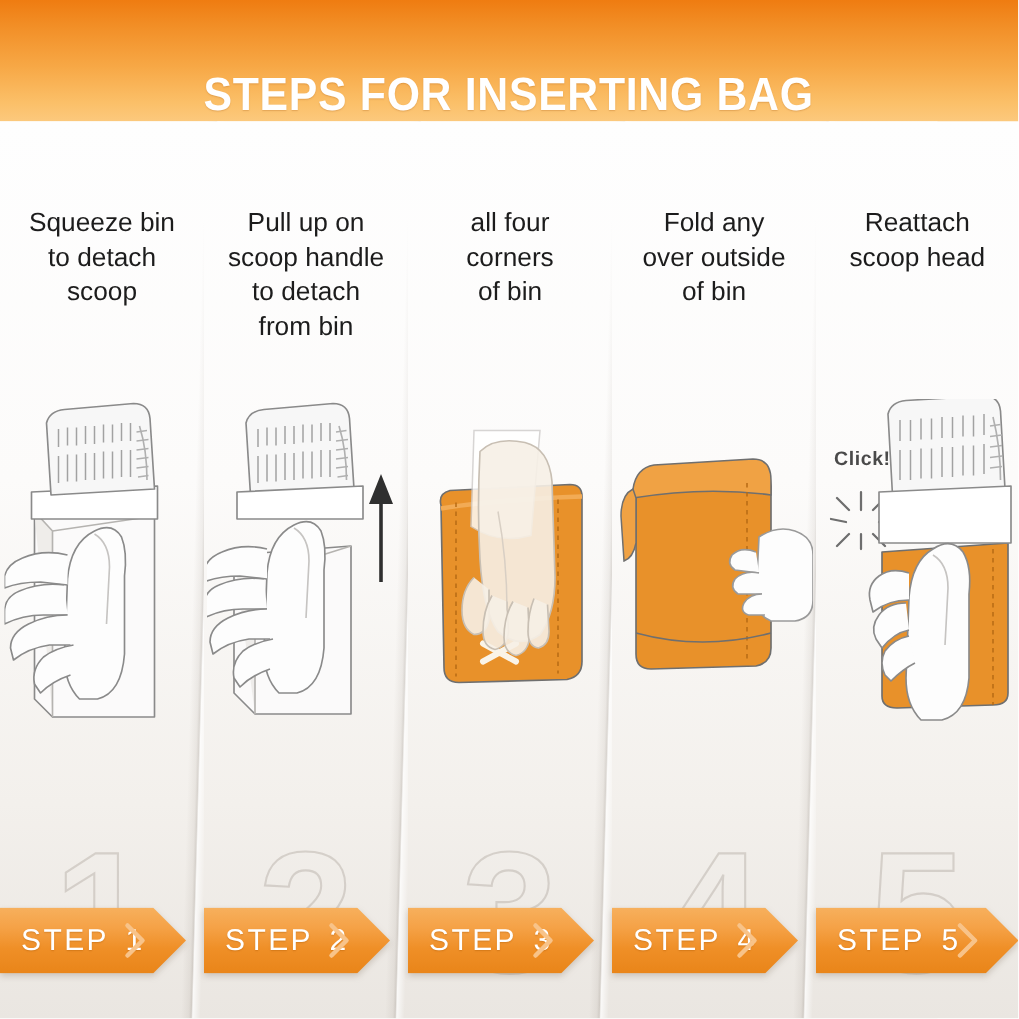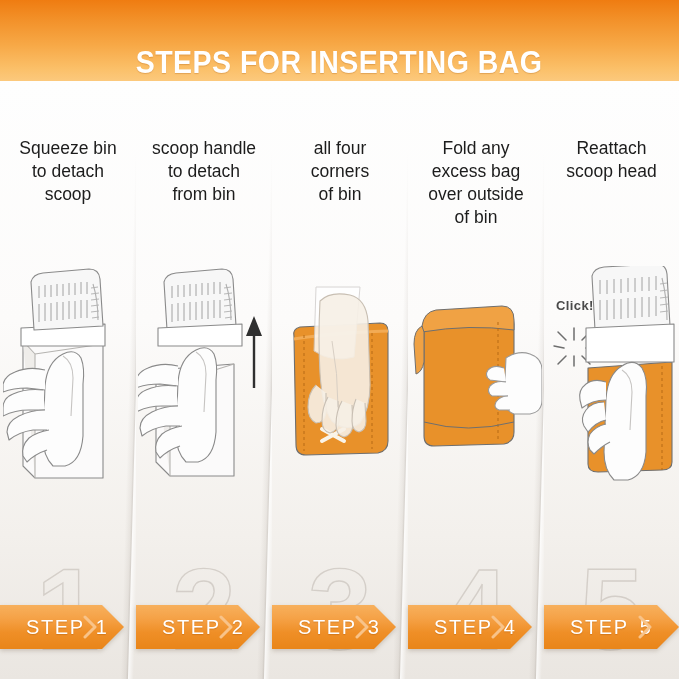--- a/index.html
+++ b/index.html
@@ -71,21 +71,21 @@
     filter:drop-shadow(0 2px 2px rgba(120,100,80,.28));
   }
   .ribbon-body{
     position:relative;height:44px;width:100%;
     background:linear-gradient(180deg,#f7b05d 0%,#f5a247 30%,#ef8f27 62%,#e98519 100%);
     clip-path:polygon(0 0, calc(100% - 22px) 0, 100% 50%, calc(100% - 22px) 100%, 0 100%);
     display:flex;align-items:center;
   }
   .ribbon-label{
     color:#fff;font-size:20px;letter-spacing:1.6px;
-    margin-left:26px;white-space:nowrap;
+    margin-left:14px;white-space:nowrap;
     text-shadow:0 1px 1px rgba(160,80,0,.35);
   }
   .ribbon-num{margin-left:11px;}
   .ribbon-chevron{
     position:absolute;right:26px;top:50%;transform:translateY(-50%);
     width:15px;height:24px;
   }
   .ribbon-chevron svg{display:block;}
 
   
@@ -144,20 +144,21 @@
             <path d="M46 164 Q34 166 26 172 Q18 180 20 190 L24 196 Q32 188 44 184" fill="#fdfdfd"></path>
           </g>
         </svg>
       </div>
       <div class="watermark">1</div>
     </div>
 
     <div class="panel" style="left:136px;width:136px;">
       <div class="divider"></div>
       <div class="caption">
+        <div>Pull up on</div>
         <div>scoop handle</div>
         <div>to detach</div>
         <div>from bin</div>
       </div>
       <div class="art">
         <svg width="132" height="230" viewBox="0 0 132 230">
           <g fill="none" stroke="#8a8a8a" stroke-width="1.1" stroke-linejoin="round">
 
             <path d="M18 104 L18 196 L32 210 L96 210 L96 98 Z" fill="#fbfafa"></path>
             <path d="M18 104 L32 118 L32 210" stroke="#b5b3b0" fill="#eeecea"></path>
@@ -223,21 +224,20 @@
           <path d="M56 60 Q62 92 62 126" fill="none" stroke="#d8cfc4" stroke-width="1"></path>
         </svg>
       </div>
       <div class="watermark">3</div>
     </div>
 
     <div class="panel" style="left:408px;width:136px;">
       <div class="divider"></div>
       <div class="caption">
         <div>Fold any</div>
-        <div>excess bag</div>
         <div>over outside</div>
         <div>of bin</div>
       </div>
       <div class="art" style="top:215px;">
         <svg width="132" height="190" viewBox="0 0 132 190">
 
           <path d="M14 34 Q12 24 22 22 L94 18 Q104 18 104 28 L104 136 Q104 146 94 148 L24 150 Q14 150 14 140 Z" fill="#e8912a" stroke="#6f6f6f" stroke-width="1.1"></path>
 
           <path d="M12 30 Q14 16 26 14 L92 10 Q104 10 104 24 L104 34 Q60 28 12 36 Z" fill="#f0a244" stroke="#6f6f6f" stroke-width="1"></path>
 

